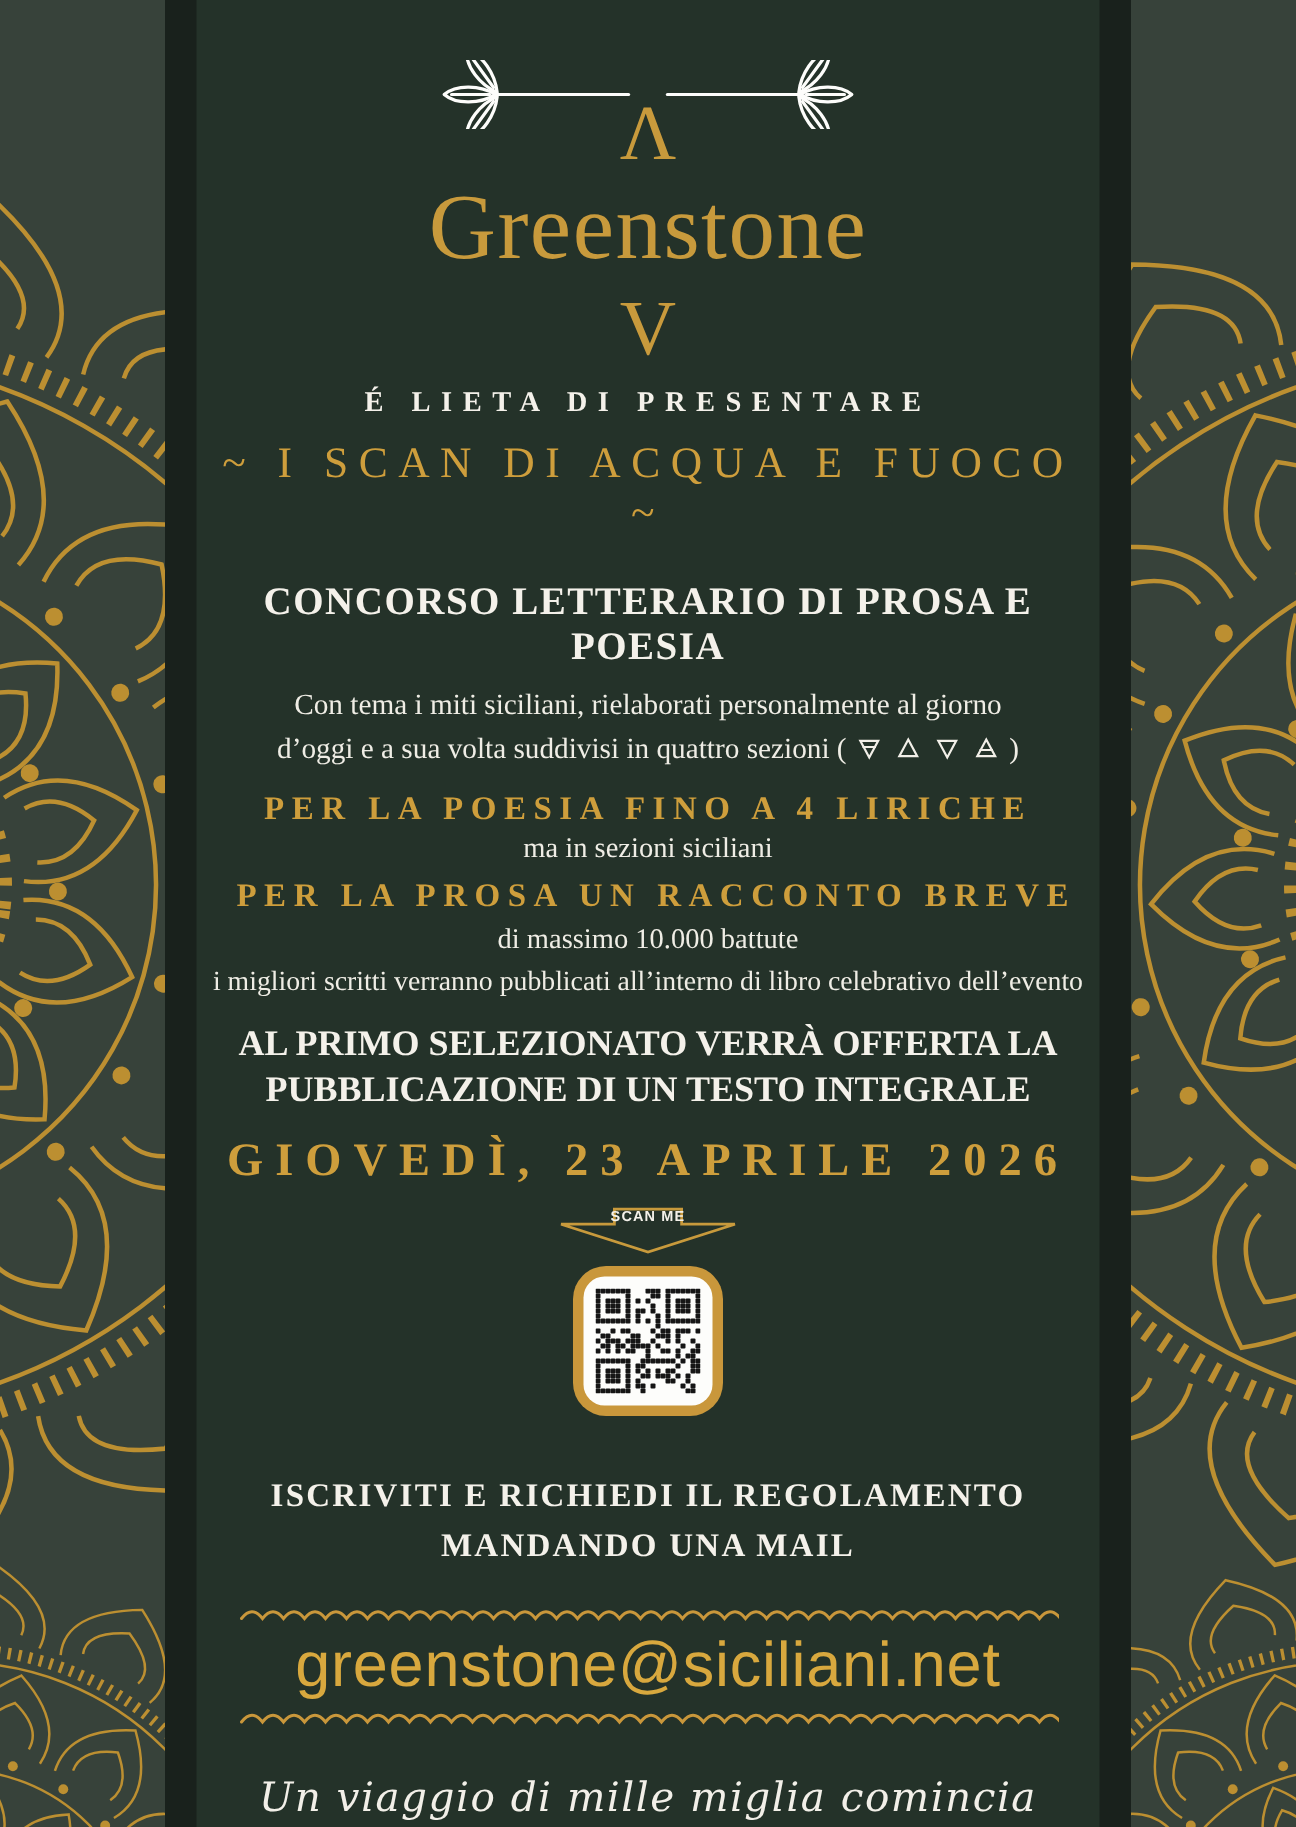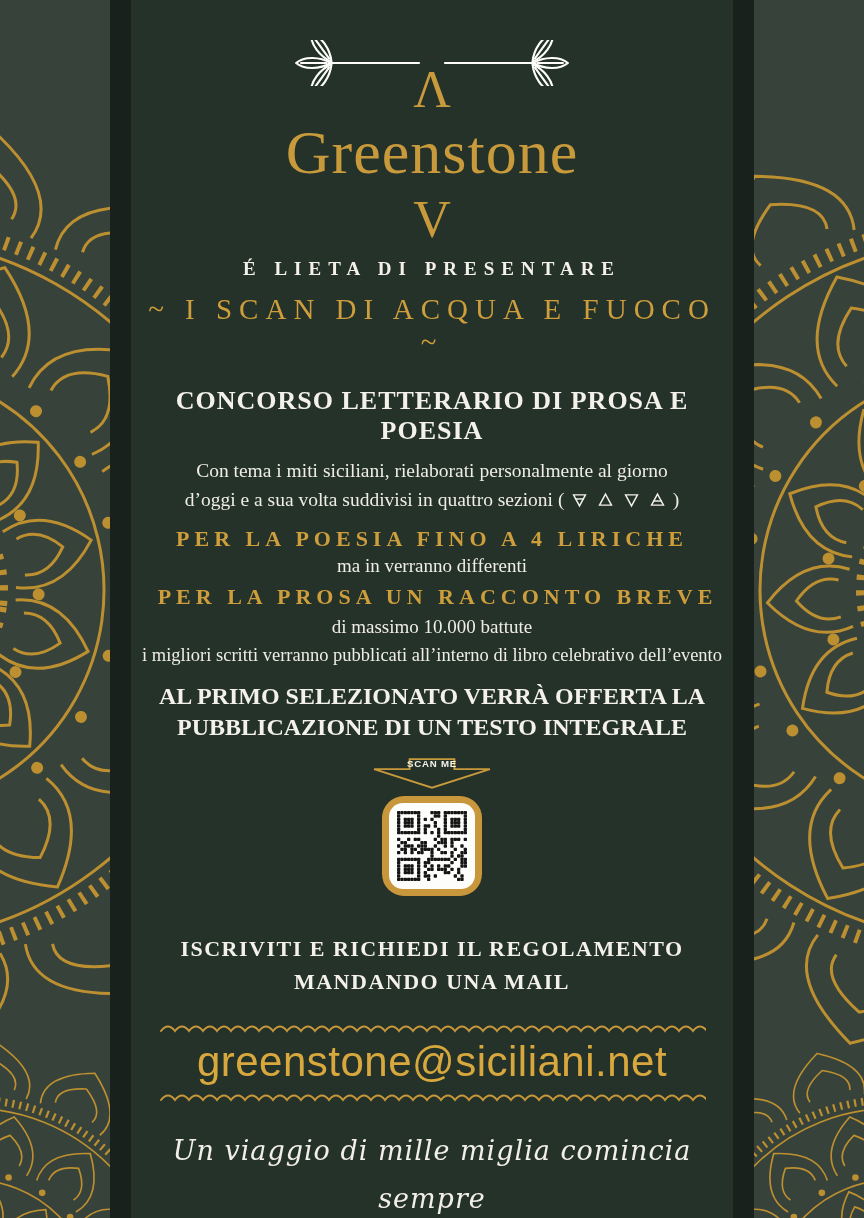--- a/index.html
+++ b/index.html
@@ -718,30 +718,31 @@
         <path d="M3,3 H17 L10,16 Z"></path>
         </svg>
       <svg class="symbol-icon" width="17" height="16" viewBox="0 0 20 18" fill="none" stroke="#F2EFE8" stroke-width="1.7" aria-label="air">
         <path d="M10,2 L17,15 H3 Z"></path>
           <path d="M4.7,10.2 H15.3"></path>
         </svg>
       <span>)</span>
     </div>
 
     <div class="gold-rule p-rule1">PER LA POESIA FINO A 4 LIRICHE</div>
-    <div class="small-note">ma in verranno differenti</div>
+    <div class="small-note">ma in sezioni siciliani</div>
     <div class="gold-rule p-rule2">PER LA PROSA UN RACCONTO BREVE</div>
     <div class="small-note note2">di massimo 10.000 battute</div>
     <div class="publish">i migliori scritti verranno pubblicati all’interno di libro celebrativo dell’evento</div>
 
     <div class="winner">
       <span>AL PRIMO SELEZIONATO VERRÀ OFFERTA LA</span><br>
       <span>PUBBLICAZIONE DI UN TESTO INTEGRALE</span>
     </div>
 
+    <div class="deadline">GIOVEDÌ, 23 APRILE 2026</div>
 
     <svg class="scanme" width="124" height="34" viewBox="0 0 160 44">
       <path d="M5,17 L51,17 L51,4 L109,4 L109,17 L155,17 L80,41 Z" fill="none" stroke="#C89A3C" stroke-width="2.4" stroke-linejoin="miter"></path>
       <text x="80" y="14.5" text-anchor="middle" fill="#F4F1EA" font-family="Liberation Sans, sans-serif" font-size="12.5" font-weight="bold" letter-spacing="1">SCAN ME</text>
     </svg>
 
     <div class="qr-wrap">
       <div class="qr-inner">
         <svg id="qr-modules" width="70" height="70" viewBox="0 0 21 21" fill="#151515">
             <rect x="0" y="0" width="1" height="1" rx="0.22"></rect>

